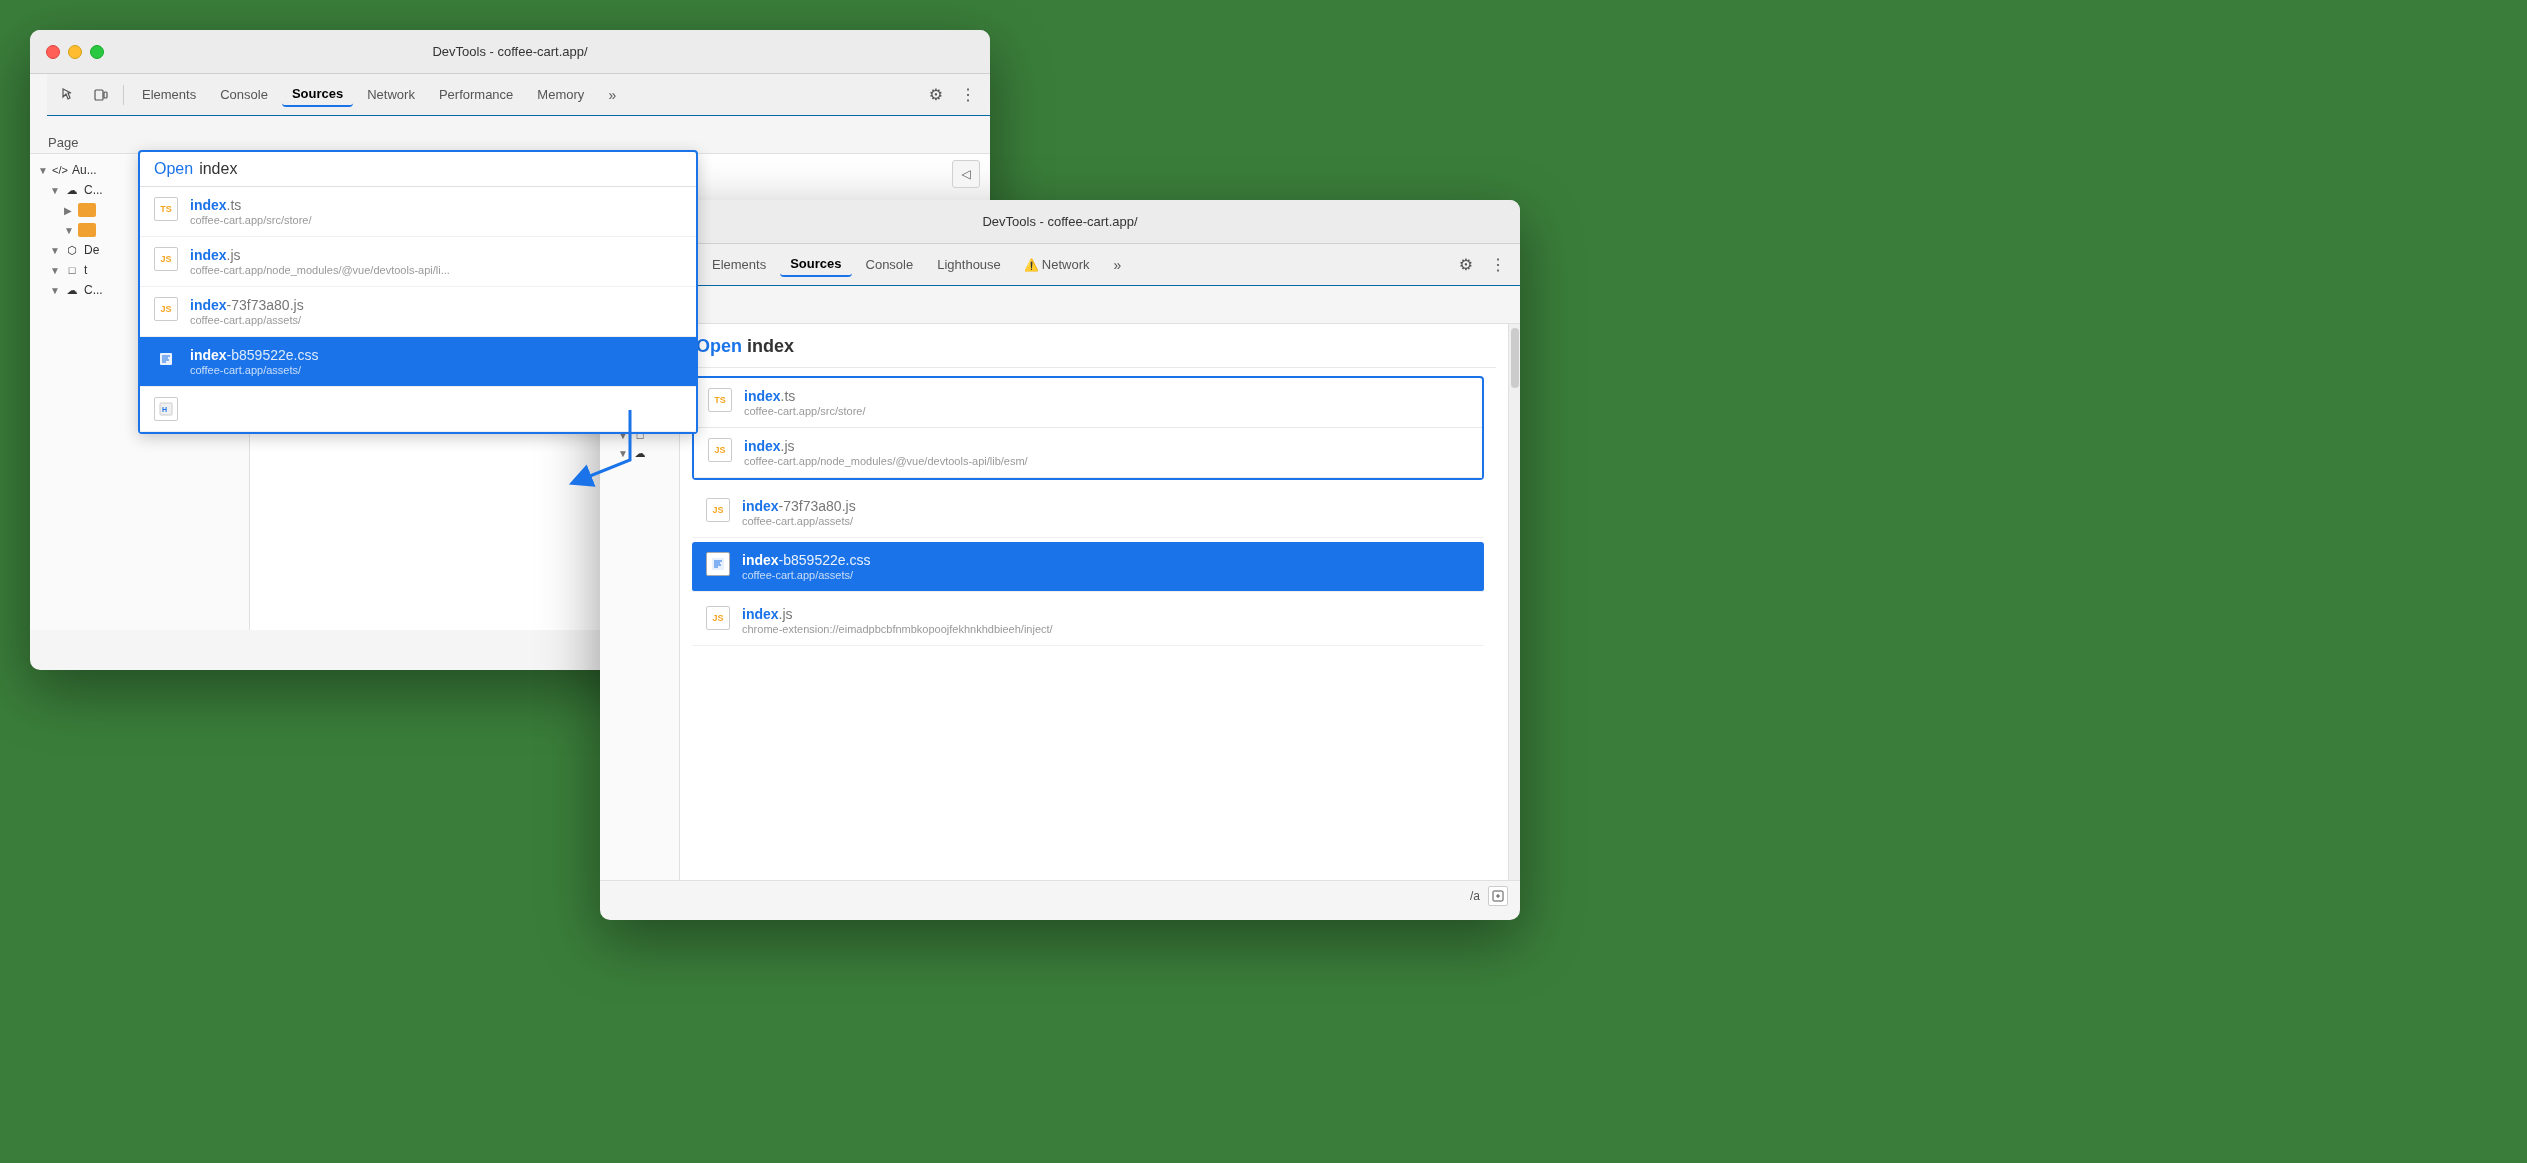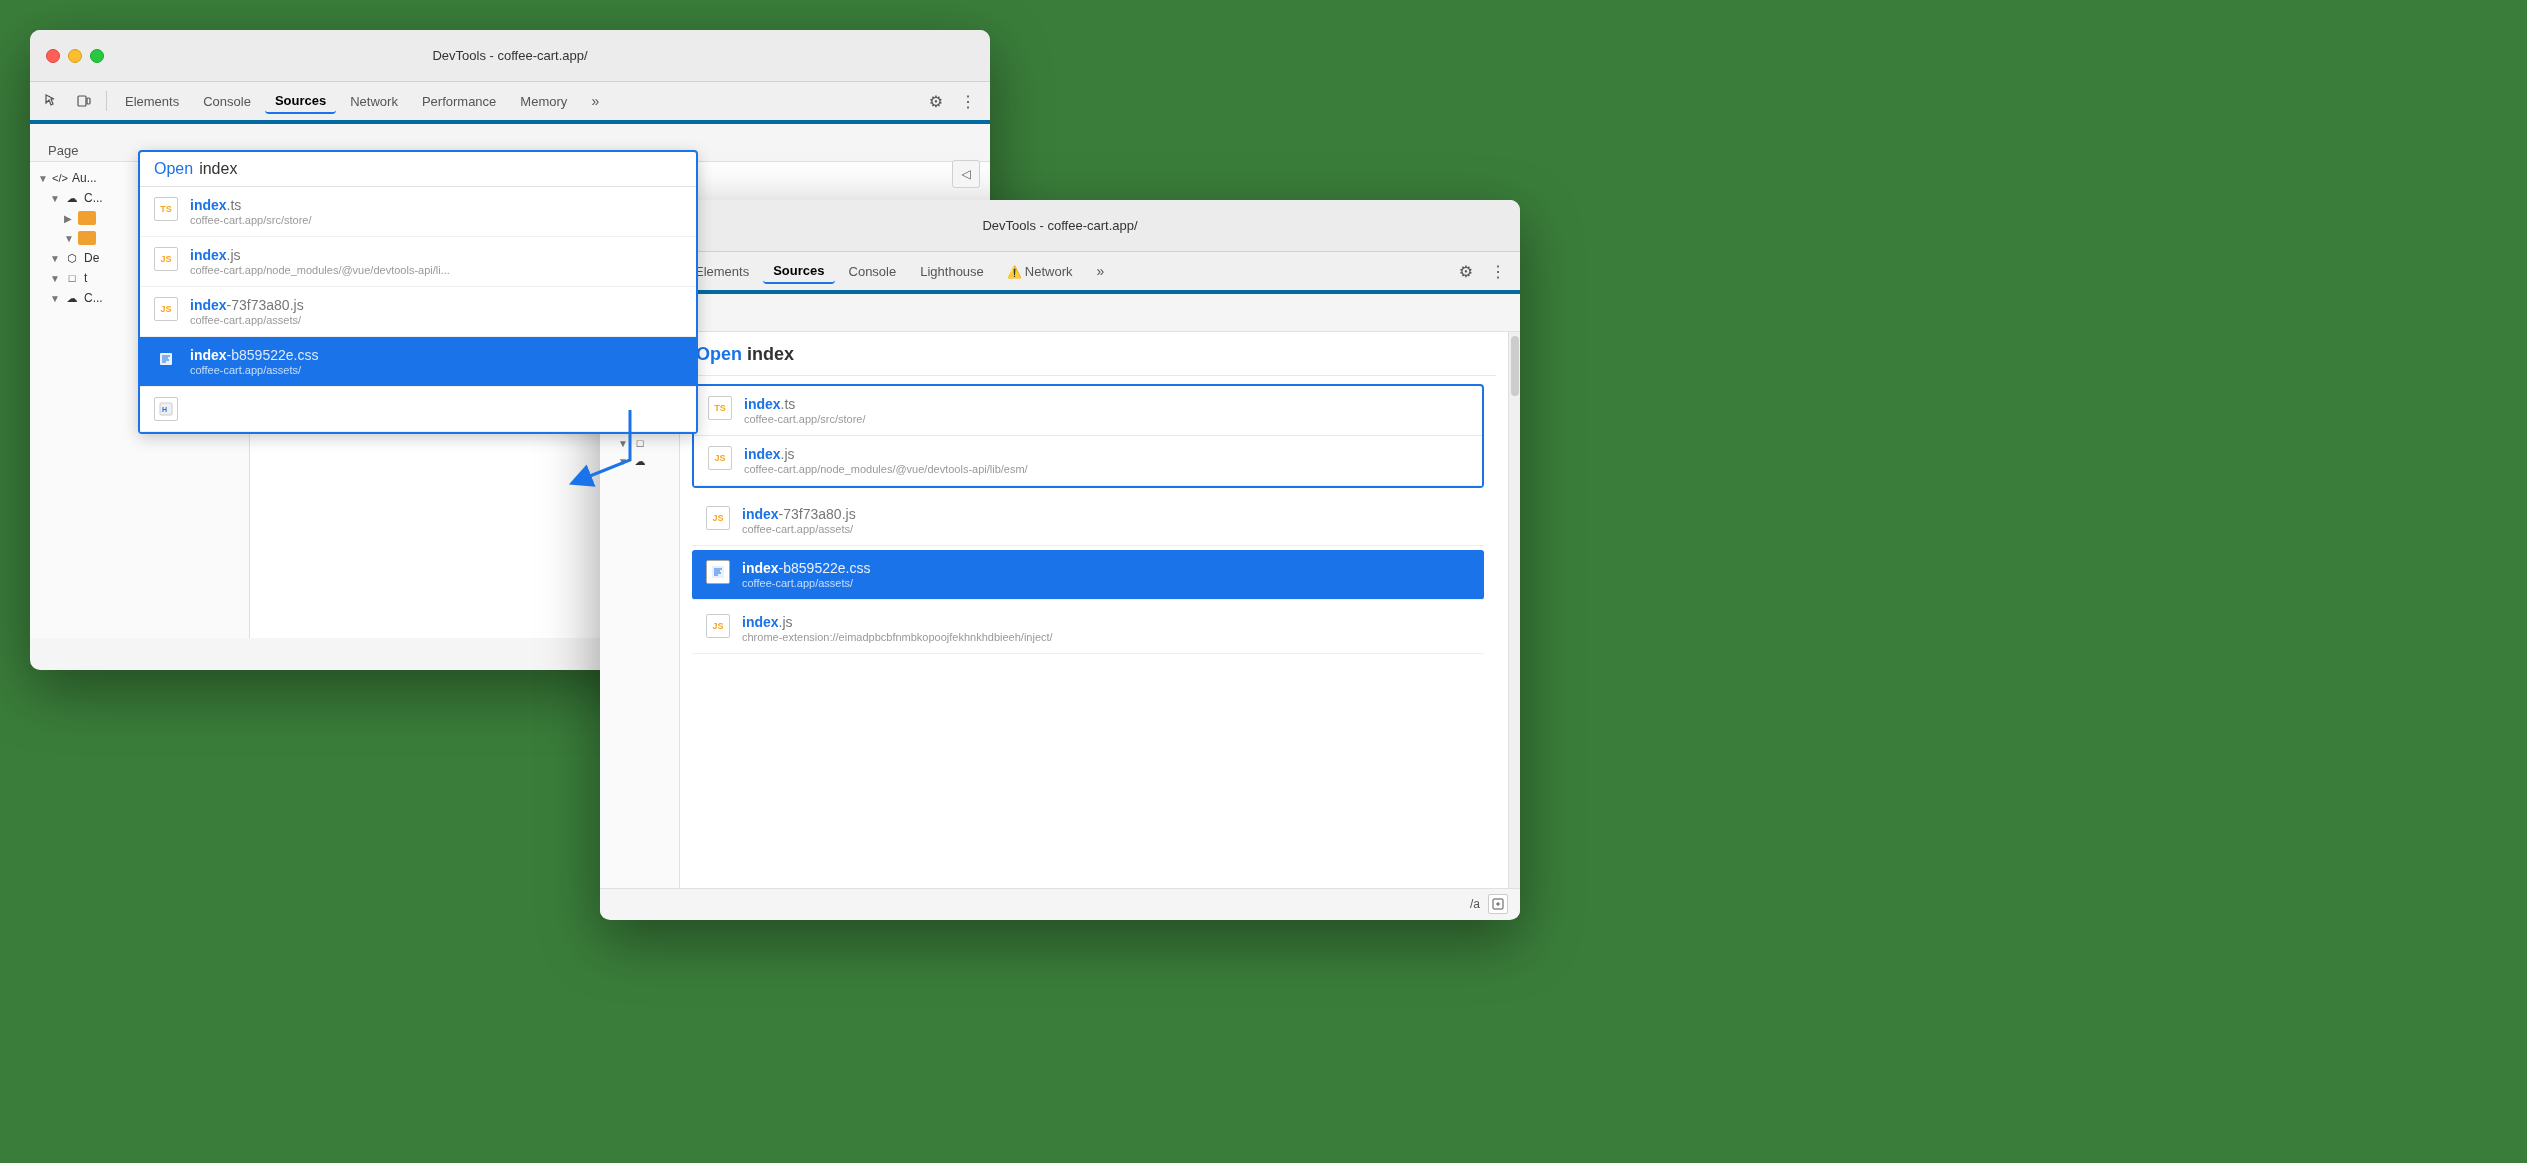--- a/index.html
+++ b/index.html
@@ -16,21 +16,21 @@
     .devtools-window {
       position: absolute;
       background: #f5f5f5;
       border-radius: 10px;
       box-shadow: 0 20px 60px rgba(0,0,0,0.4);
       overflow: hidden;
     }
 
     .title-bar {
       background: #ececec;
-      height: 52px;
+      height: 44px;
       display: flex;
       align-items: center;
       padding: 0 16px;
       border-bottom: 1px solid #d0d0d0;
       position: relative;
     }
 
     .traffic-lights {
       display: flex;
       gap: 8px;
@@ -55,23 +55,24 @@
       color: #333;
       white-space: nowrap;
     }
 
     
     .devtools-toolbar {
       background: #f0f0f0;
       height: 42px;
       display: flex;
       align-items: center;
-      border-bottom: 4px solid #0369a1;
+      border-bottom: 1px solid #0369a1;
       padding: 0 8px;
       gap: 4px;
+      margin-left: 17px;
     }
 
     .toolbar-icon {
       width: 28px;
       height: 28px;
       display: flex;
       align-items: center;
       justify-content: center;
       border-radius: 4px;
       cursor: pointer;

